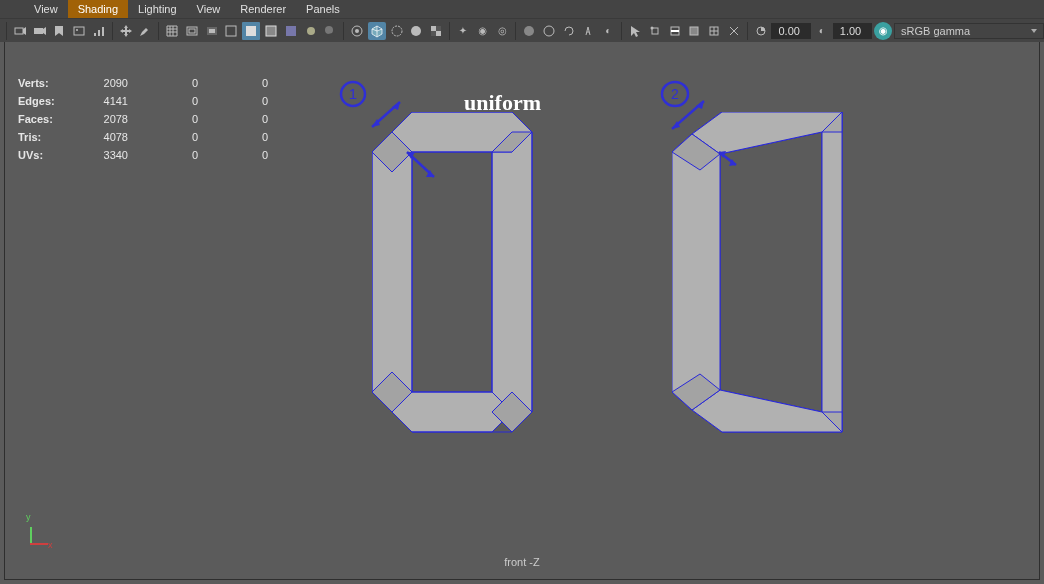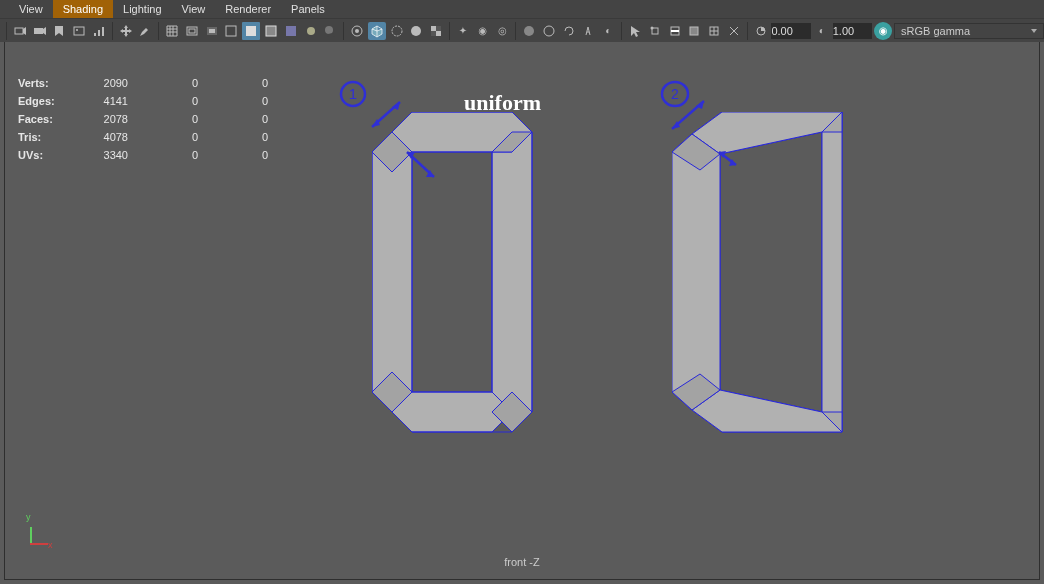--- a/index.html
+++ b/index.html
@@ -1,29 +1,29 @@
 <!DOCTYPE html>
 <html><head>
 <meta charset="utf-8">
 <style>
   * { margin: 0; padding: 0; box-sizing: border-box; font-family: Arial, sans-serif; }
   body { background: #5b5b5b; width: 1044px; height: 584px; overflow: hidden; position: relative; }
 
   
-  .menubar { background: #444444; height: 18px; display: flex; align-items: center; padding-left: 9px; }
+  .menubar { background: #444444; height: 18px; display: flex; align-items: center; padding-left: 24px; }
   .menubar .mi { color: #e0e0e0; font-size: 11px; padding: 3px 10px; cursor: pointer; }
   .menubar .mi.active { background: #a16207; color: #fff; }
 
   
   .toolbar { background: #444444; height: 24px; display: flex; align-items: center; padding-left: 4px; gap: 2px; border-top: 1px solid #3a3a3a; }
   .tb-sep { width: 1px; height: 18px; background: #333; margin: 0 2px; }
   .tb-btn { width: 18px; height: 18px; display: flex; align-items: center; justify-content: center; color: #bbb; font-size: 10px; cursor: pointer; }
   .tb-btn.active { background: #5285a6; color: #fff; border-radius: 1px; }
   .tb-btn.cube { background: #5285a6; border-radius: 2px; }
-  .tb-field { background: #2b2b2b; color: #ddd; font-size: 11px; width: 40px; height: 16px; text-align: left; padding-right: 4px; line-height: 16px; }
+  .tb-field { background: #2b2b2b; color: #ddd; font-size: 11px; width: 40px; height: 16px; text-align: center; padding-right: 4px; line-height: 16px; }
   .tb-drop { background: #444; color: #ccc; font-size: 11px; height: 16px; padding: 0 6px; display: flex; align-items: center; gap: 8px; border: 1px solid #333; }
   .tb-drop.big { flex: 0 0 150px; justify-content: space-between; }
   .caret { width:0;height:0;border-left:3px solid transparent;border-right:3px solid transparent;border-top:4px solid #aaa; }
 
   
   .stats { position: absolute; top: 32px; left: 4px; width: 270px; }
   .stats-row { display: flex; color: #e6e6e6; font-size: 11px; line-height: 18px; }
   .stats-row .lbl { width: 60px; font-weight: bold; padding-left: 10px; }
   .stats-row .v { width: 70px; text-align: right; padding-right: 10px; }
   .stats-row .lbl, .stats-row .v { }

